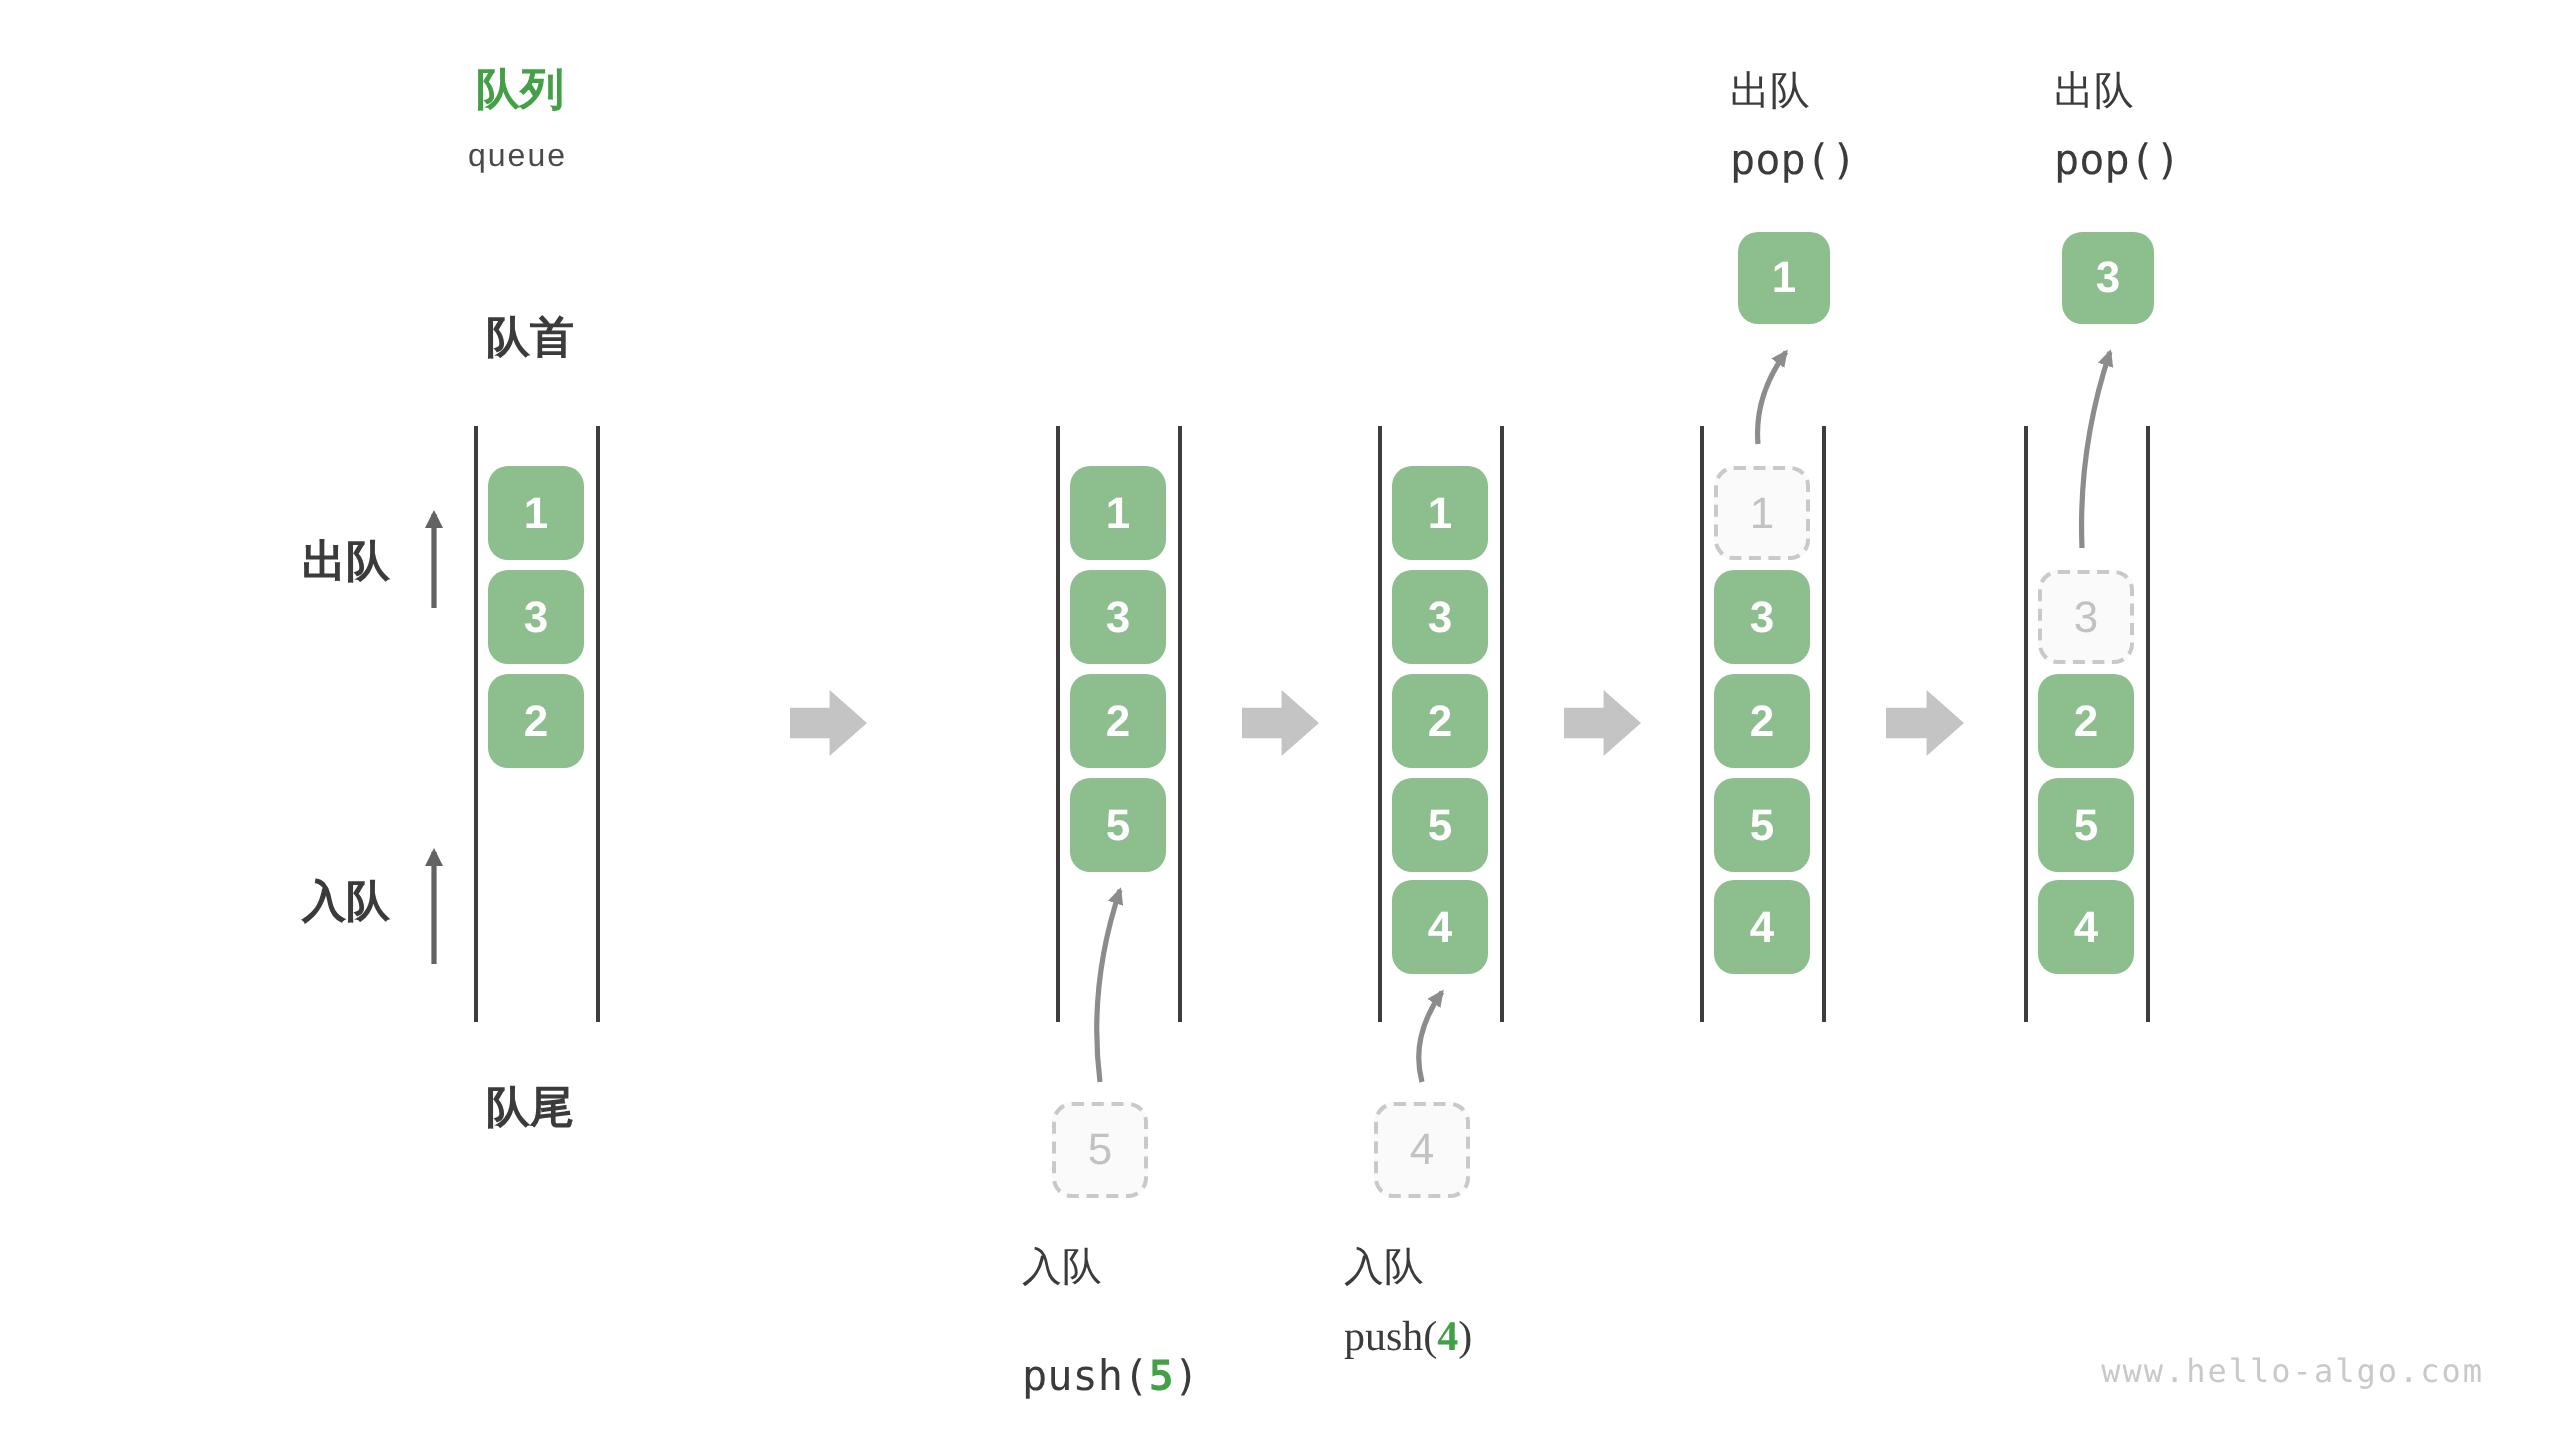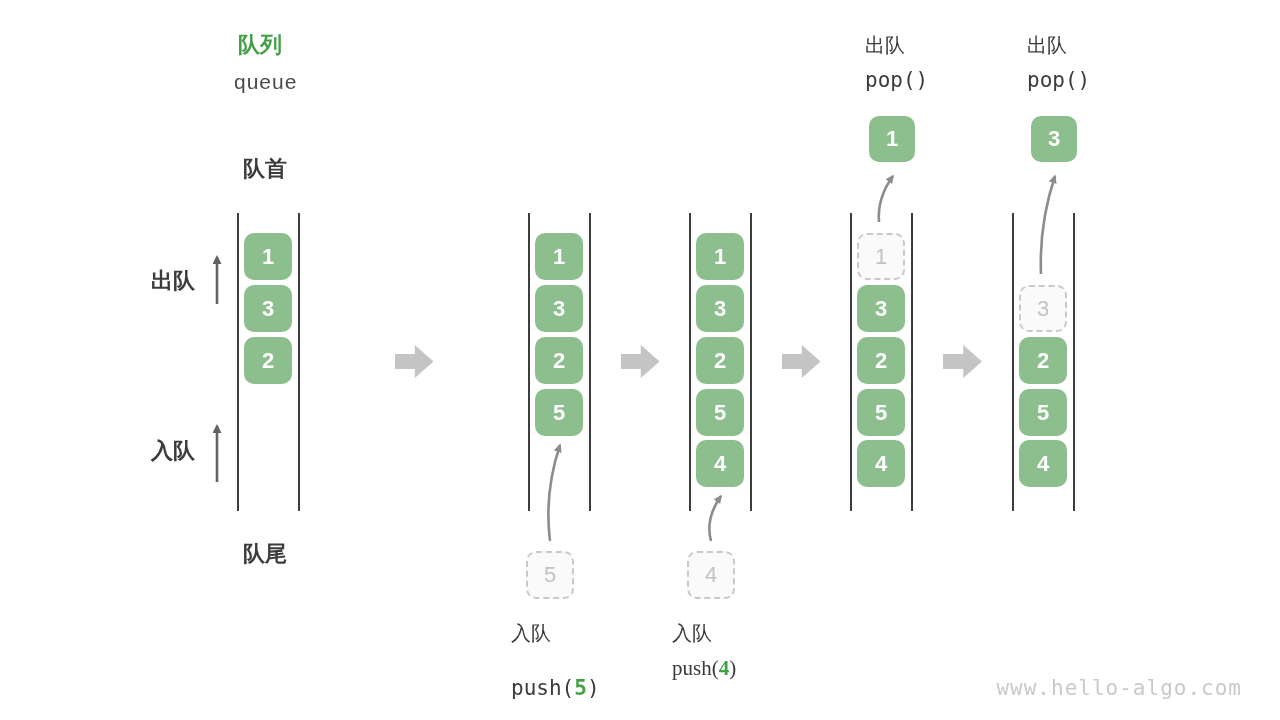--- a/index.html
+++ b/index.html
@@ -12,21 +12,21 @@
     --text-dark:#3B3B3B;
     --block-arrow:#C4C4C4;
     --line:#3D3D3D;
     --watermark:#C9C9C9;
   }
   html,body{margin:0;padding:0;}
   body{font-family:"Liberation Sans",sans-serif;background:#fff;}
   .canvas{position:relative;width:1280px;height:720px;background:#fff;overflow:hidden;}
 
   .title-zh{position:absolute;left:238px;top:30px;font-size:22px;font-weight:bold;color:var(--accent-green);}
-  .title-en{position:absolute;left:234px;top:70px;font-size:21px;color:#4A4A4A;letter-spacing:1px;}
+  .title-en{position:absolute;left:234px;top:70px;font-size:16px;color:#4A4A4A;letter-spacing:1px;}
 
   .big-label{position:absolute;font-size:22px;font-weight:bold;color:var(--text-dark);}
   .label-front{left:243px;top:154px;}
   .label-rear{left:243px;top:539px;}
   .label-dequeue{left:151px;top:266px;}
   .label-enqueue{left:151px;top:436px;}
 
   .vline{position:absolute;width:2px;top:213px;height:298px;background:var(--line);}
 
   .qbox{position:absolute;width:48px;height:47px;border-radius:10px;background:var(--box-green);
@@ -42,21 +42,21 @@
   .op-label{position:absolute;font-size:20px;color:var(--text-dark);}
   .op-code{position:absolute;font-family:"DejaVu Sans Mono",monospace;font-size:21px;color:var(--text-dark);}
   .op-code .arg{color:var(--accent-green);font-weight:bold;}
 
   .block-arrow{position:absolute;width:39px;height:33px;background:var(--block-arrow);
         clip-path:polygon(0% 27%,52% 27%,52% 0%,100% 50%,52% 100%,52% 73%,0% 73%);}
 
   #overlay{position:absolute;left:0;top:0;width:1280px;height:720px;pointer-events:none;}
 
   .watermark{position:absolute;right:38px;top:676px;font-family:"DejaVu Sans Mono",monospace;
-        font-size:21px;color:var(--watermark);letter-spacing:1px;}
+        font-size:16px;color:var(--watermark);letter-spacing:1px;}
 </style>
 </head>
 <body>
 
 <div class="canvas">
   <div class="title-zh">队列</div>
   <div class="title-en">queue</div>
 
   <div class="big-label label-front">队首</div>
   <div class="big-label label-rear">队尾</div>

